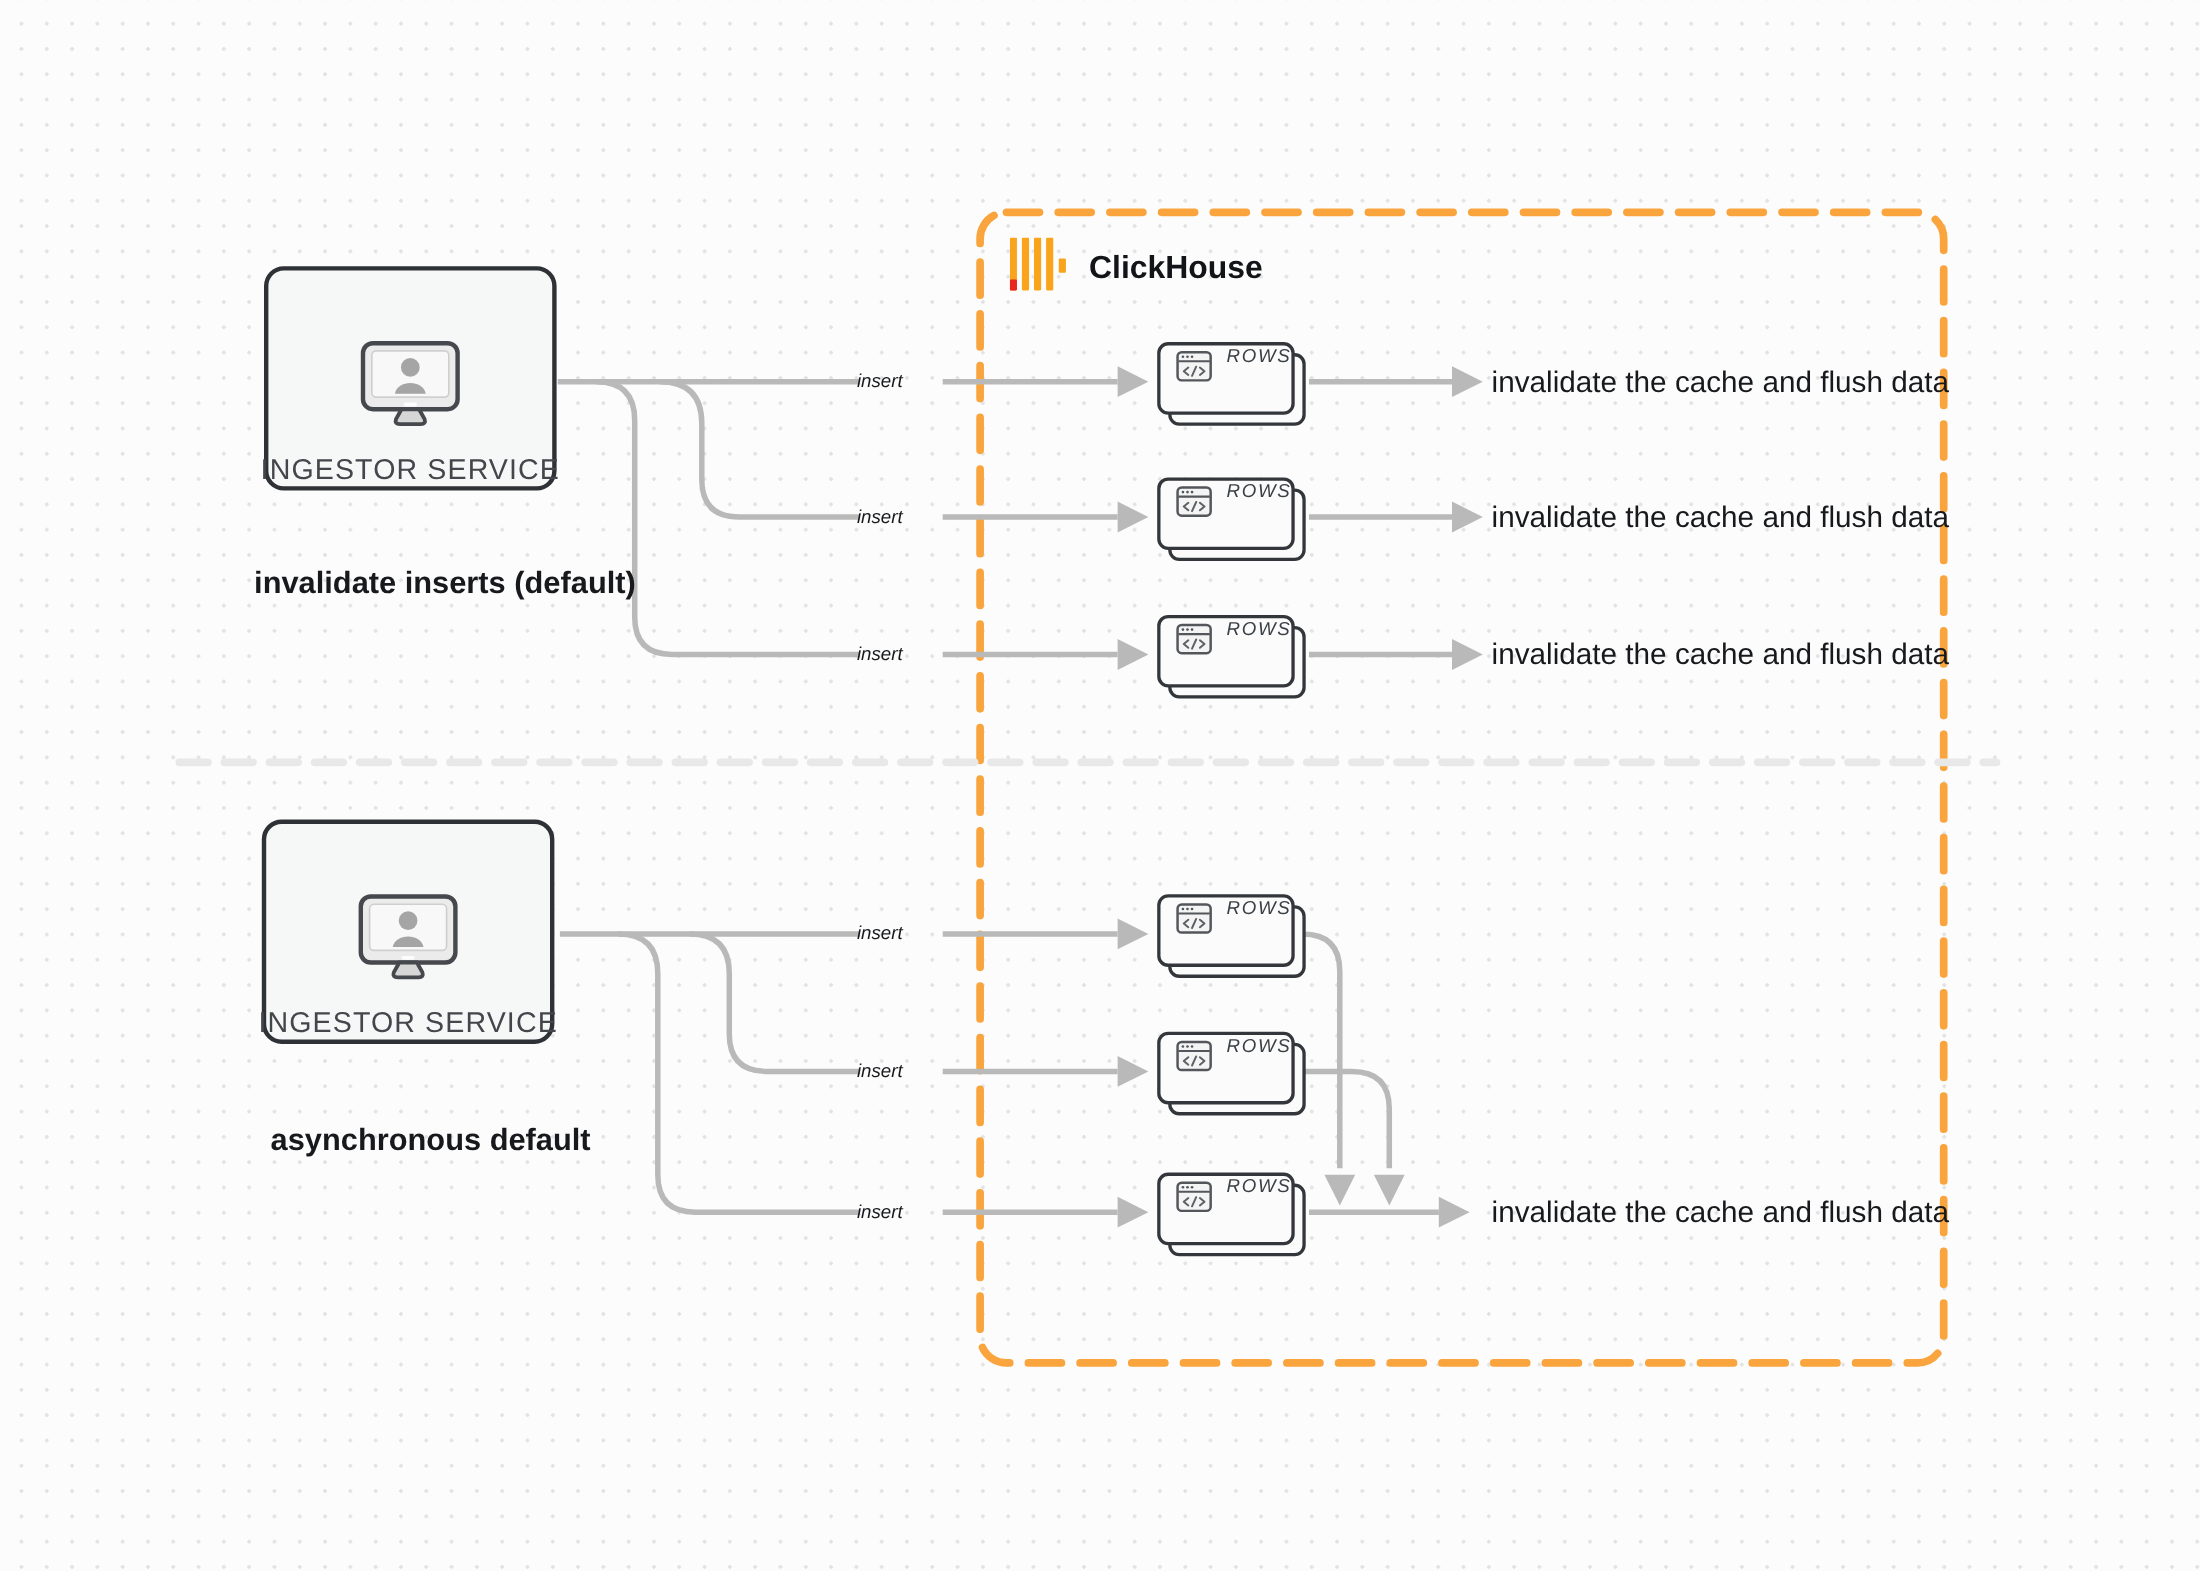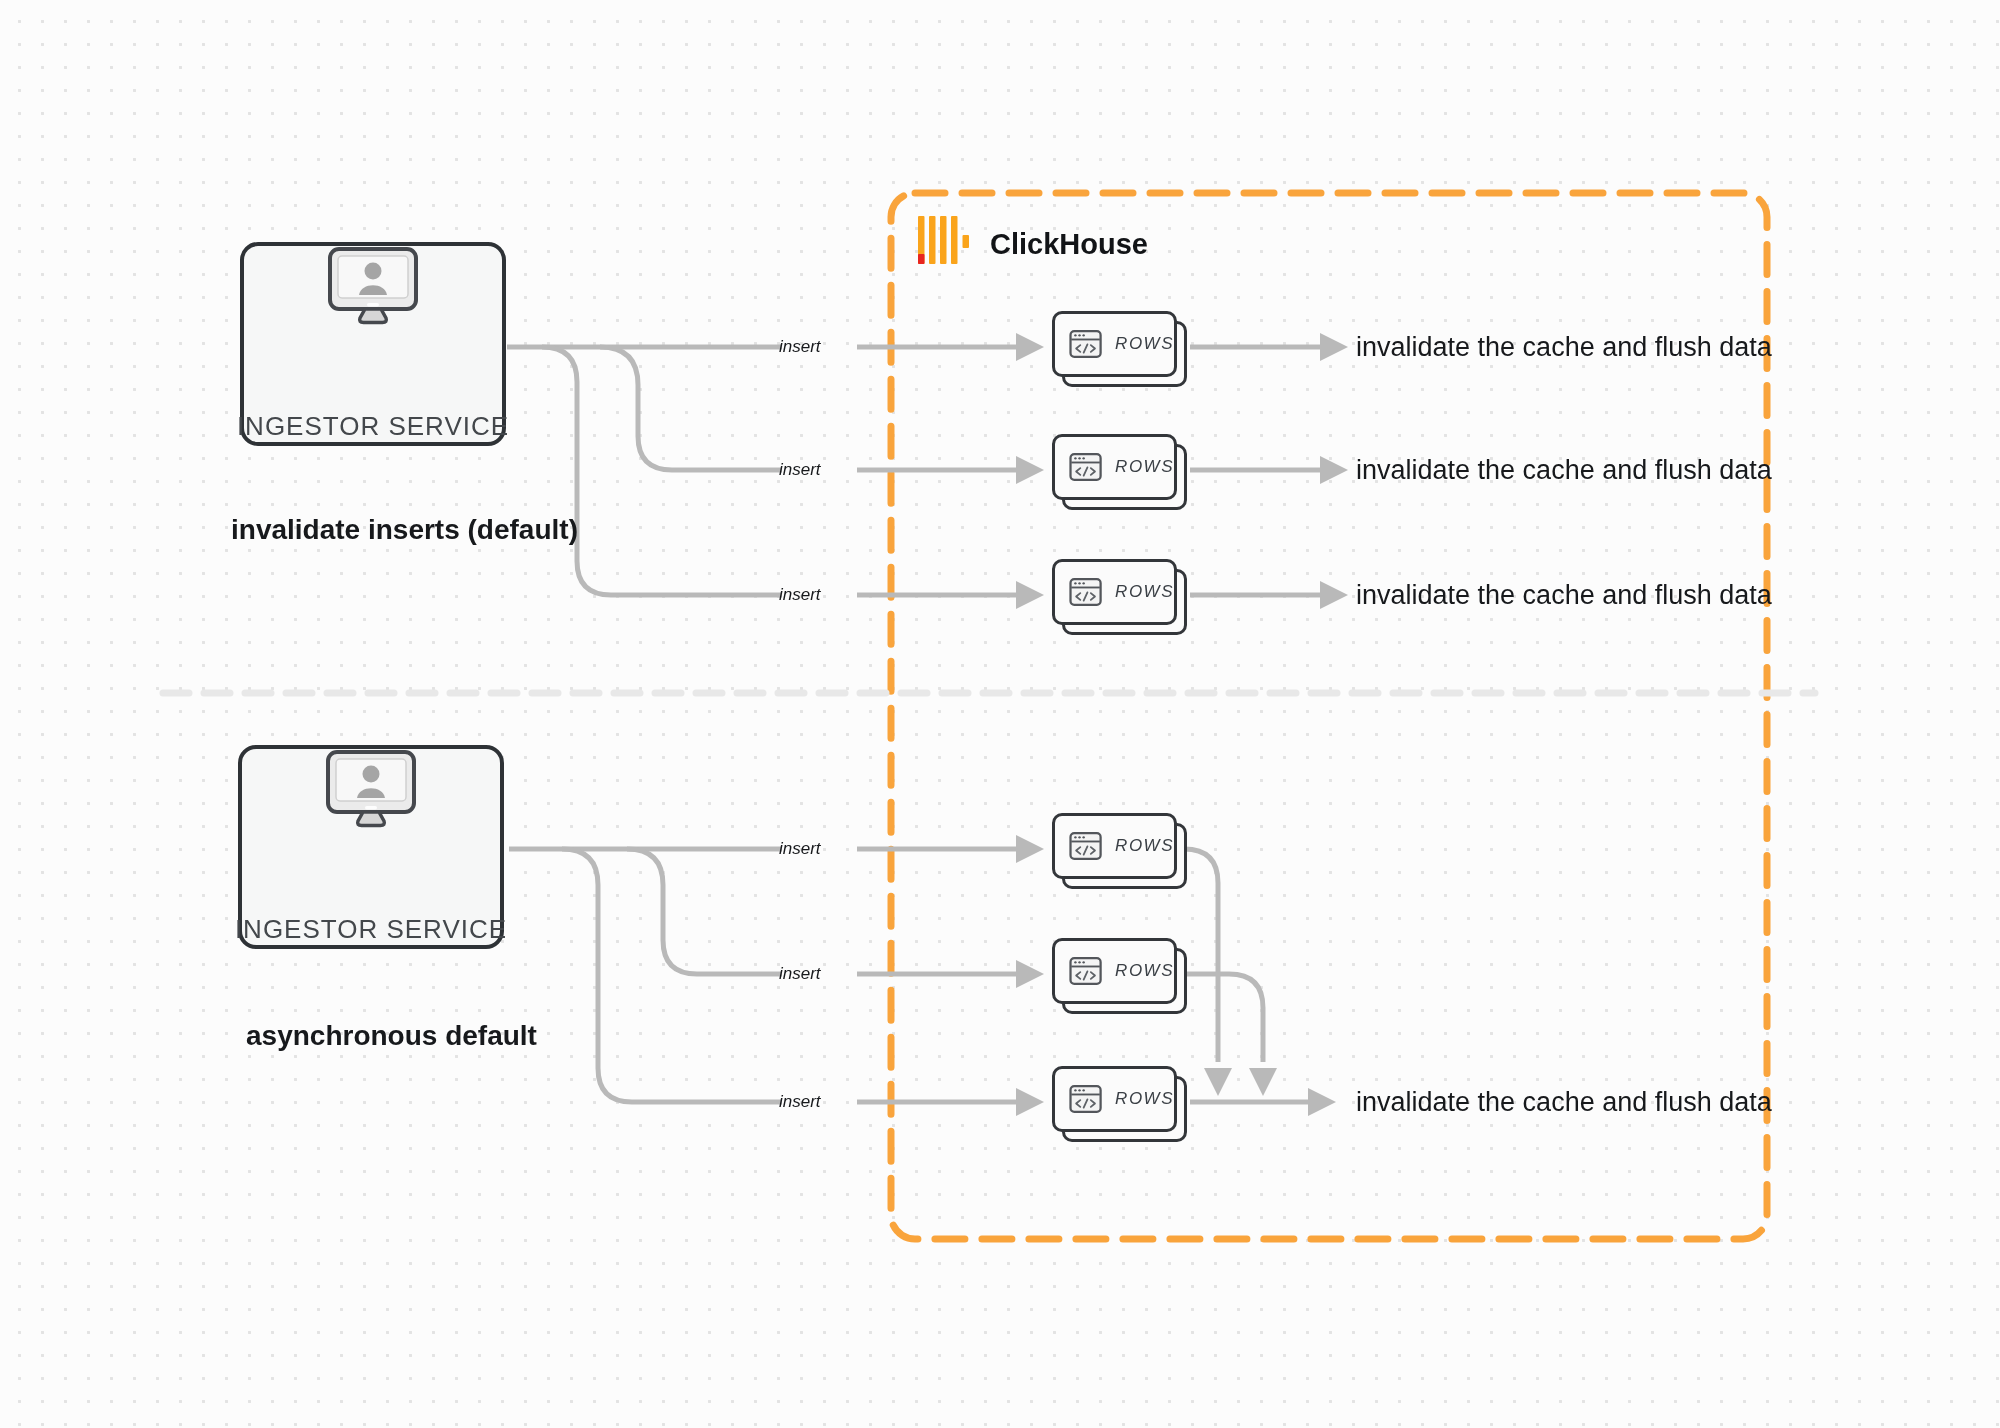--- a/index.html
+++ b/index.html
@@ -20,21 +20,21 @@
   .abs { position:absolute; }
   svg.connector-layer { position:absolute; left:0; top:0; pointer-events:none; }
   .line { fill:none; stroke:var(--c-line_gray); stroke-width:5; }
   .head { fill:var(--c-line_gray); stroke:none; }
   .divider { fill:none; stroke:var(--c-divider_gray); stroke-width:7; stroke-dasharray:26 15; stroke-linecap:round; }
   .chbox-border { fill:none; stroke:var(--c-accent_orange); stroke-width:7; stroke-dasharray:30 17; stroke-linecap:round; }
 
   .ingestor-box {
     width:266px; height:204px; background:var(--c-box_fill);
     border:4px solid var(--c-box_border); border-radius:18px;
-    display:flex; flex-direction:column; align-items:center; justify-content:space-between; gap:16px;
+    display:flex; flex-direction:column; align-items:center; justify-content:flex-end; gap:16px;
   }
   .ingestor-label {
     font-size:26px; letter-spacing:1px; color:var(--c-text_gray); white-space:nowrap;
   }
   .caption { font-size:28px; font-weight:bold; color:var(--c-text_dark); white-space:nowrap; line-height:36px; }
   .insert-label {
     width:78px; height:36px; line-height:36px; 
     font-size:17px; color:var(--c-text_dark);font-style:italic;
   }
   .result-label {
@@ -43,21 +43,21 @@
   .brand-name { height:34px; line-height:34px; font-size:29px; font-weight:600; color:#121417; white-space:nowrap; }
 
   .rows-stack { width:135px; height:76px; }
   .rows-card-back {
     position:absolute; left:10px; top:10px; width:125px; height:66px;
     background:var(--c-card_fill); border:3.5px solid var(--c-card_border); border-radius:10px;
   }
   .rows-card-front {
     position:absolute; left:0; top:0; width:125px; height:66px;
     background:var(--c-card_fill); border:3.5px solid var(--c-card_border); border-radius:10px;
-    display:flex; align-items:center; padding-left:14px; gap:13px;
+    display:flex; align-items:flex-start; padding-left:14px; gap:13px;
   }
   .rows-label {
     font-size:17px; font-style:italic; font-weight:500; letter-spacing:1.5px; color:#3b4046;
   }
 </style>
 </head>
 <body>
 
 <div class="canvas">
 

